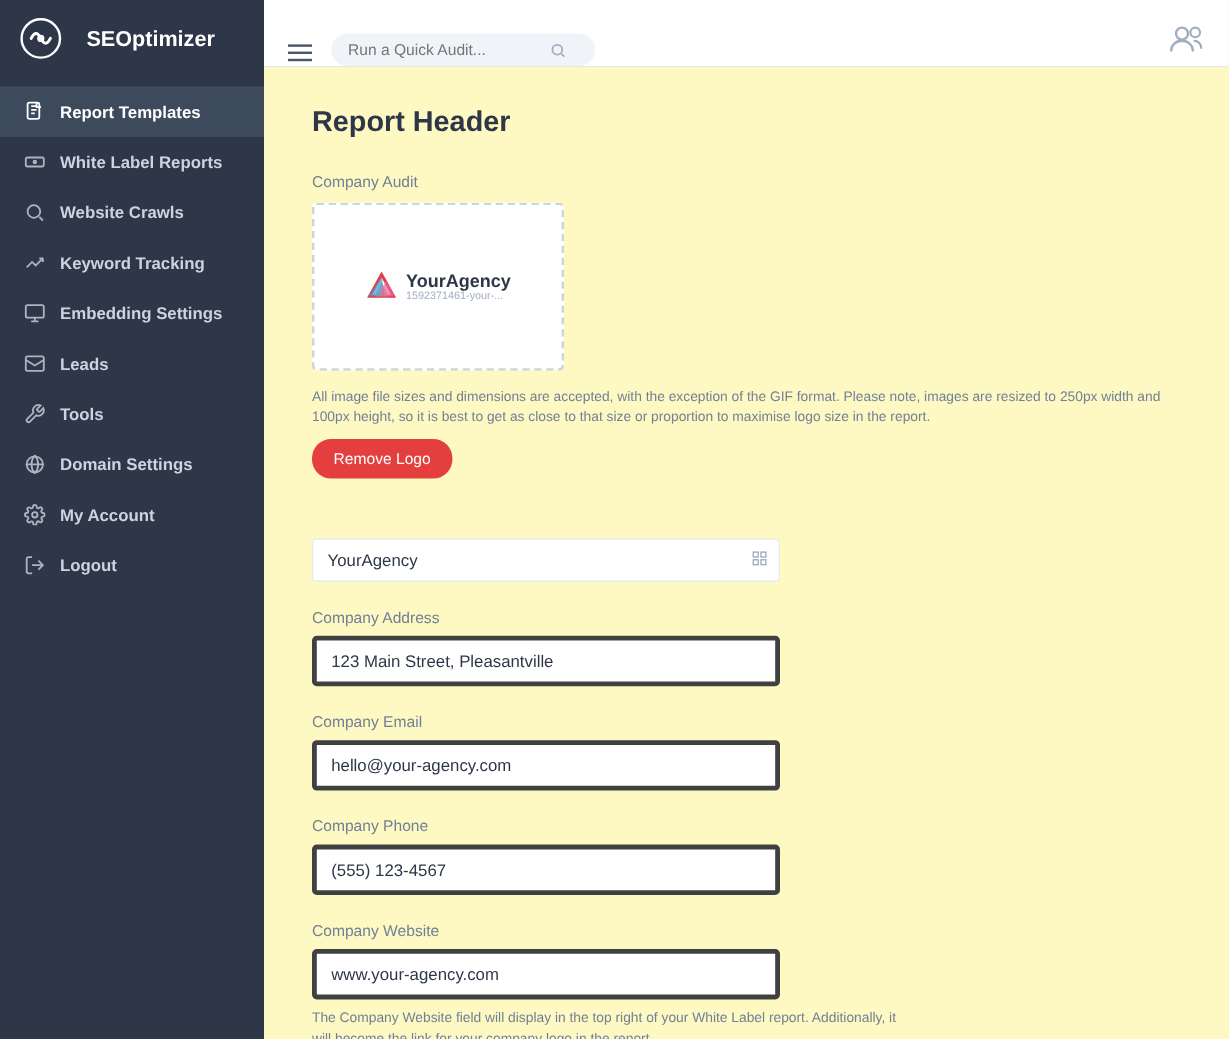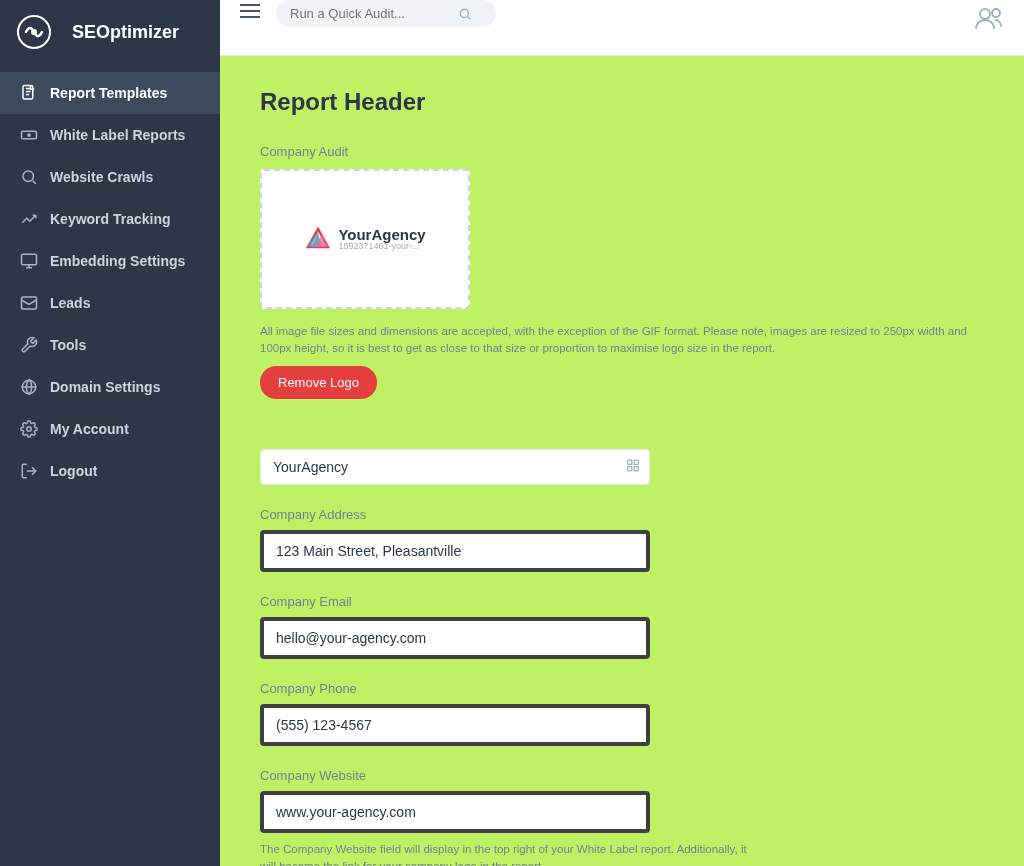--- a/index.html
+++ b/index.html
@@ -68,21 +68,21 @@
       flex: 1;
       display: flex;
       flex-direction: column;
       overflow: hidden;
     }
     .topbar {
       height: 56px;
       background: #fff;
       border-bottom: 1px solid #e2e8f0;
       display: flex;
-      align-items: flex-start;
+      align-items: flex-end;
       padding: 0 16px;
       gap: 12px;
     }
     .hamburger-btn {
       cursor: pointer;
       display: flex;
       flex-direction: column;
       gap: 4px;
       padding: 4px;
     }
@@ -120,21 +120,21 @@
     .user-icon-btn {
       cursor: pointer;
       padding: 4px;
     }
 
     
     .main-content {
       flex: 1;
       overflow-y: auto;
       padding: 32px 40px;
-      background: #bef264;
+      background: #fef9c3;
     }
     .page-title {
       font-size: 24px;
       font-weight: 600;
       color: #2d3748;
       margin-bottom: 28px;
     }
     .section-label {
       font-size: 13px;
       color: #718096;

